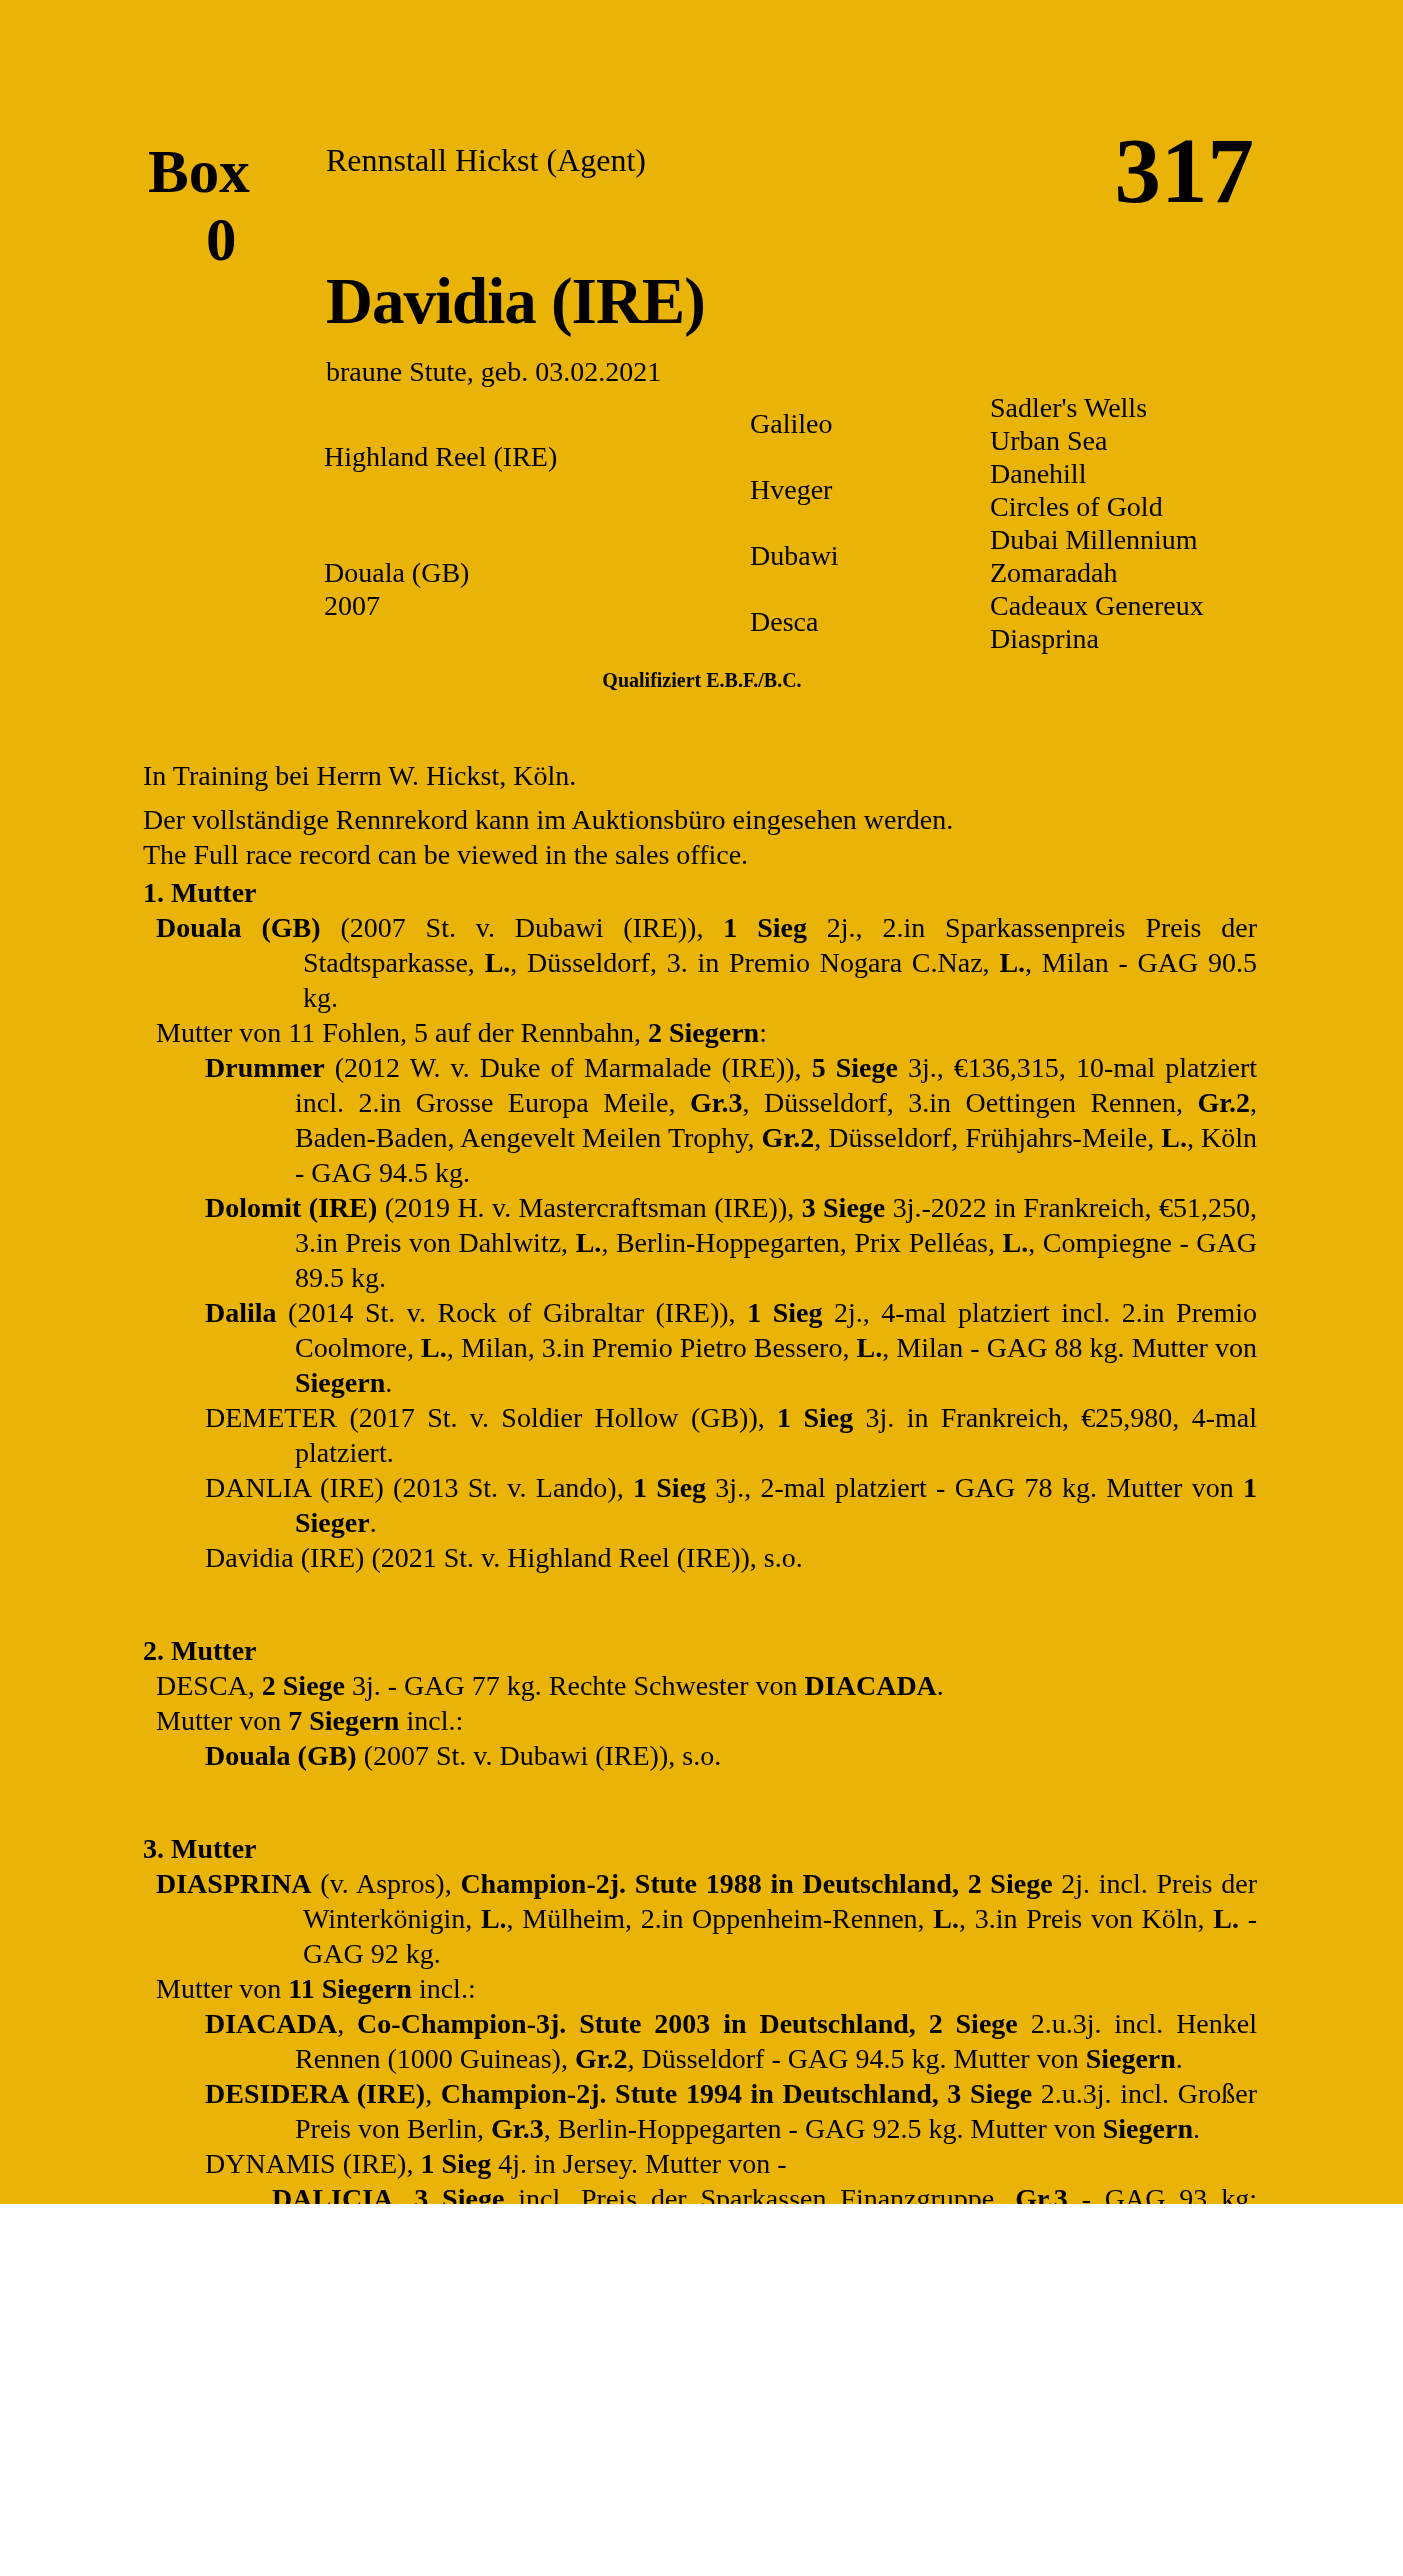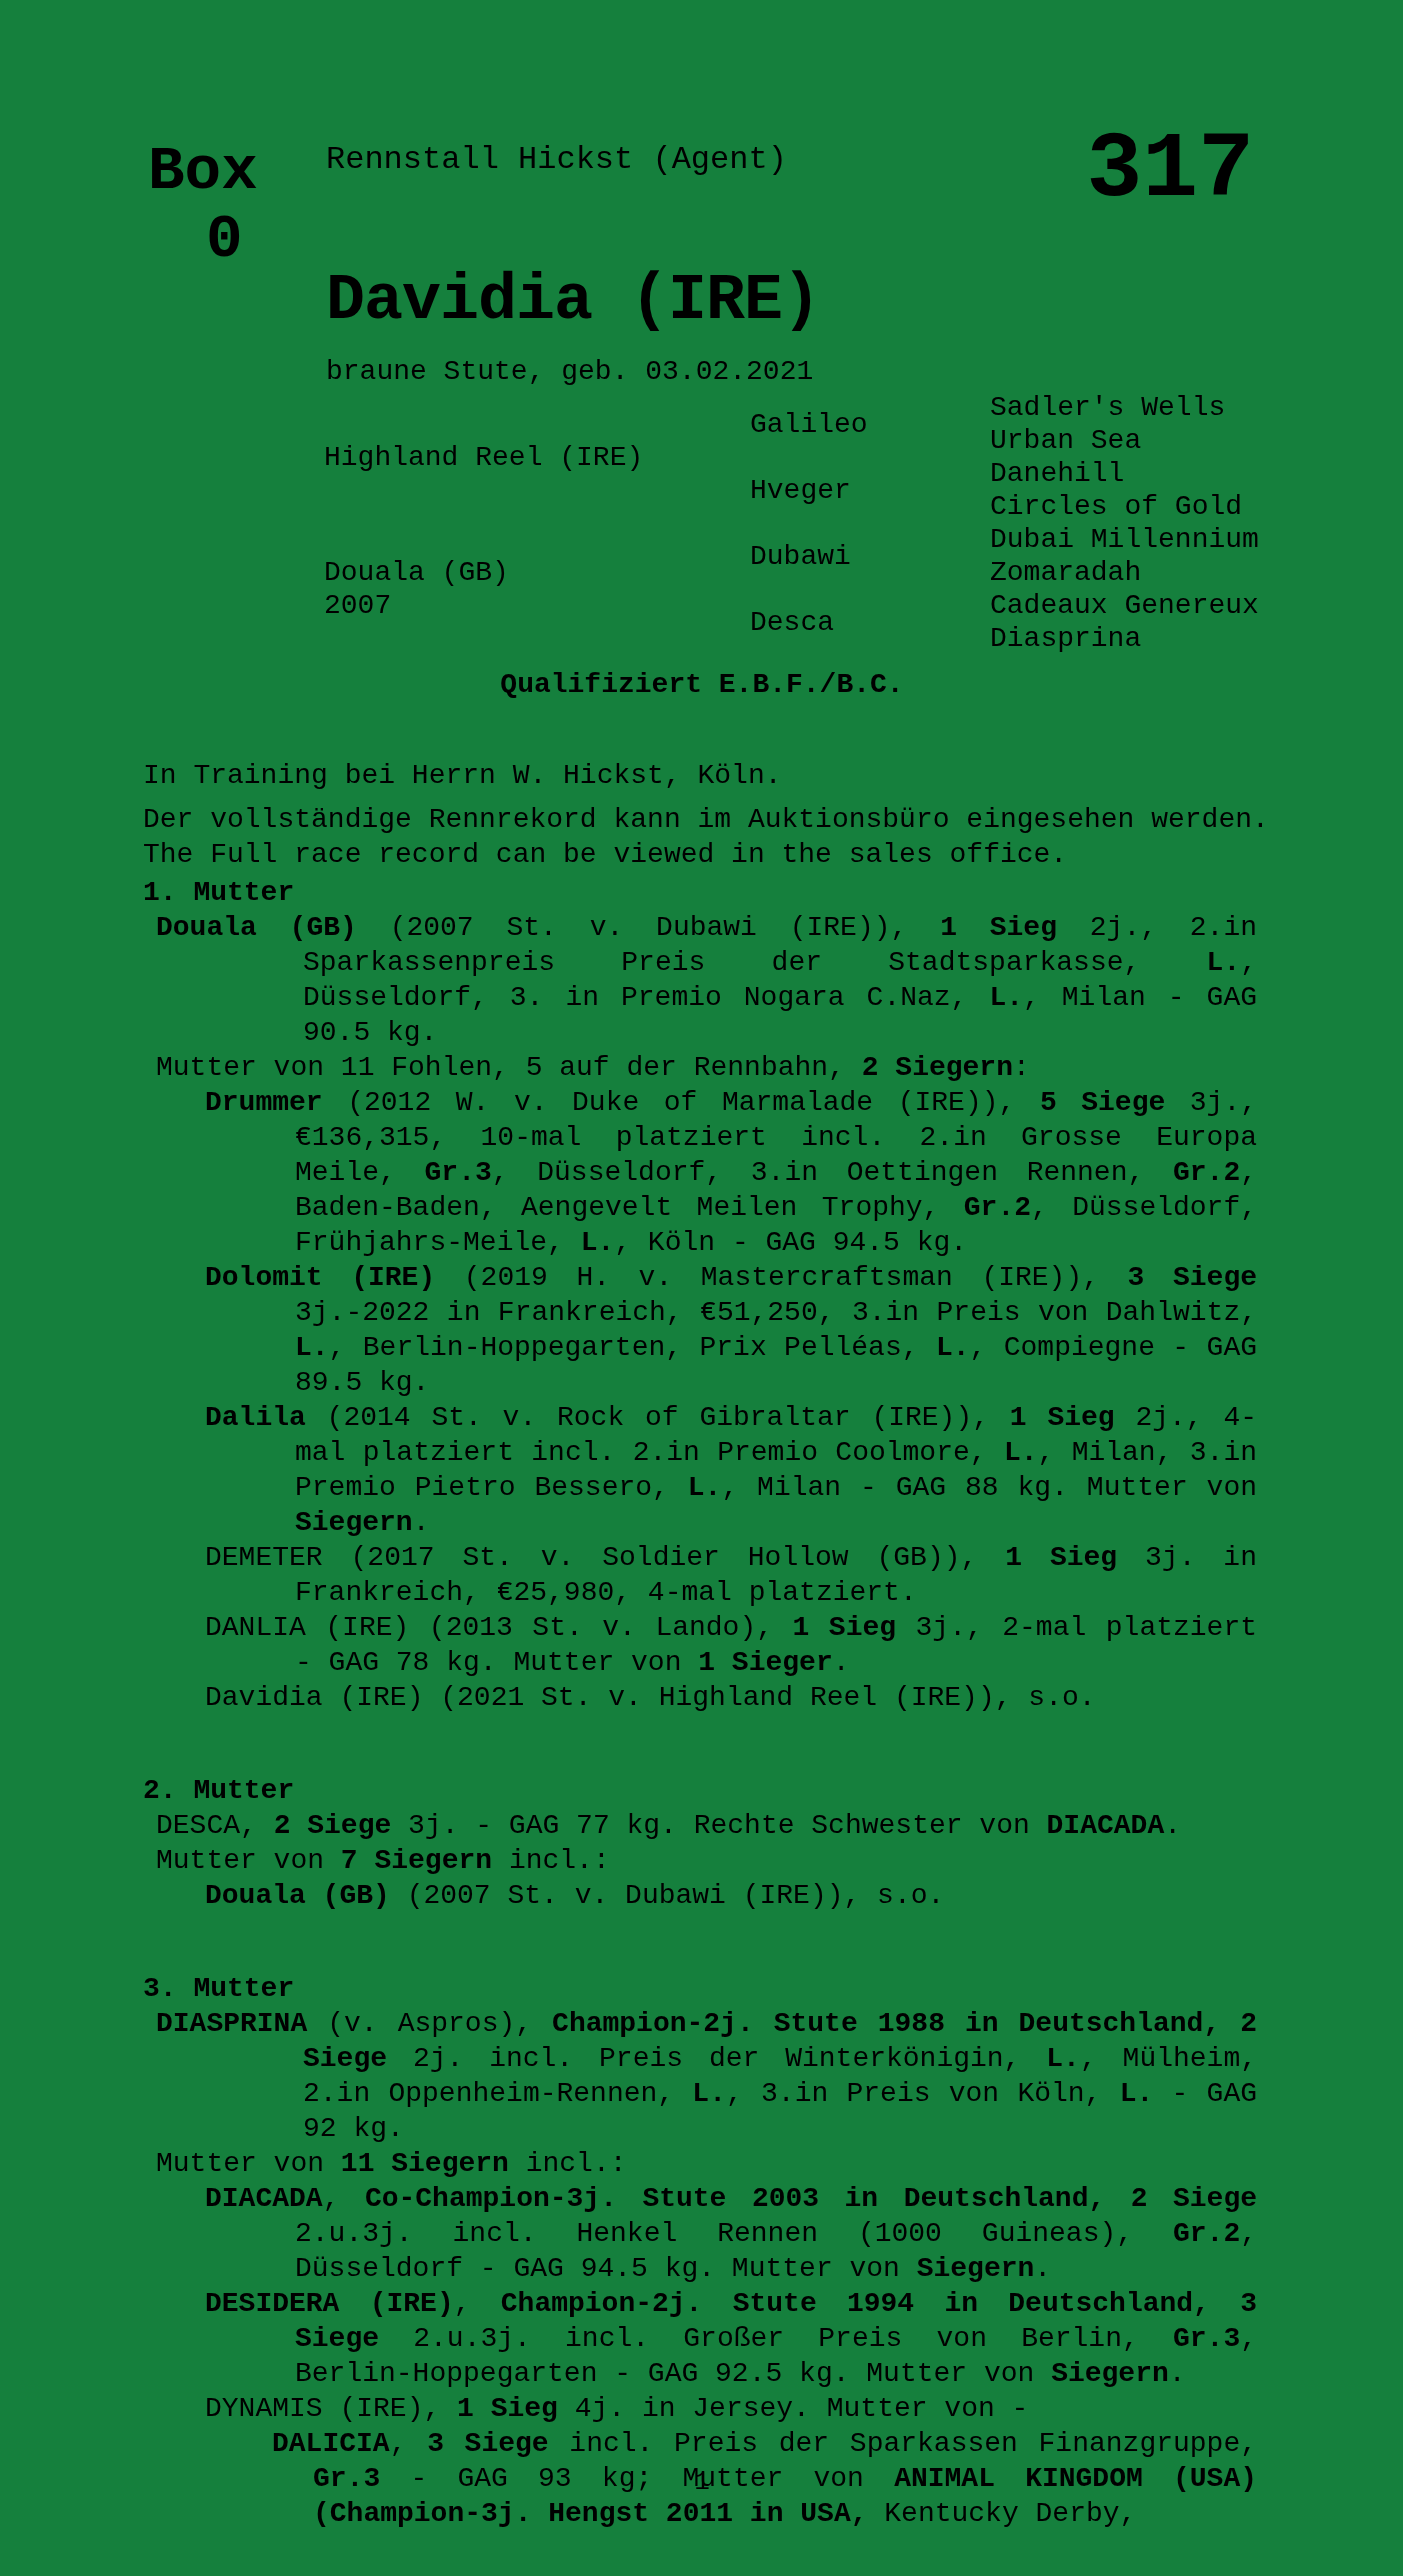--- a/index.html
+++ b/index.html
@@ -1,22 +1,22 @@
 <!DOCTYPE html>
 <html style="font-size:8.2px"><head>
 <meta charset="utf-8">
 <style>
   html, body { margin: 0; padding: 0; background: #ffffff; }
   .page {
     position: relative;
     width: 1404px;
-    height: 2576px;
-    background: #15803d;
+    height: 2204px;
+    background: #eab308;
     color: #000000;
-    font-family: Liberation Mono, monospace;
+    font-family: Liberation Serif, serif;
     overflow: hidden;
   }
 
   
   .box-group {
     position: absolute;
     left: 148px;
     top: 138px;
     font-size: 61px;
     font-weight: bold;
@@ -81,21 +81,21 @@
   .g3 { grid-column: 3; }
   .r1 { grid-row: 1; } .r2 { grid-row: 2; } .r3 { grid-row: 3; } .r4 { grid-row: 4; }
   .r5 { grid-row: 5; } .r6 { grid-row: 6; } .r7 { grid-row: 7; } .r8 { grid-row: 8; }
 
   .qualification {
     position: absolute;
     left: 0;
     top: 669px;
     width: 1404px;
     text-align: center;
-    font-size: 28px;
+    font-size: 20px;
     font-weight: bold;
   }
 
   
   .notes {
     position: absolute;
     left: 143px;
     top: 758px;
     width: 1133px;
     font-size: 28px;

